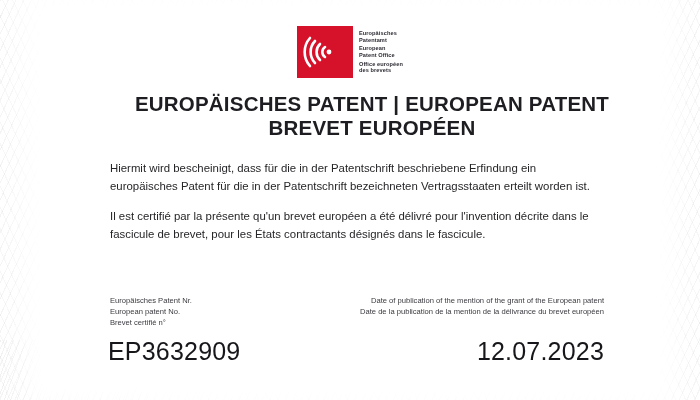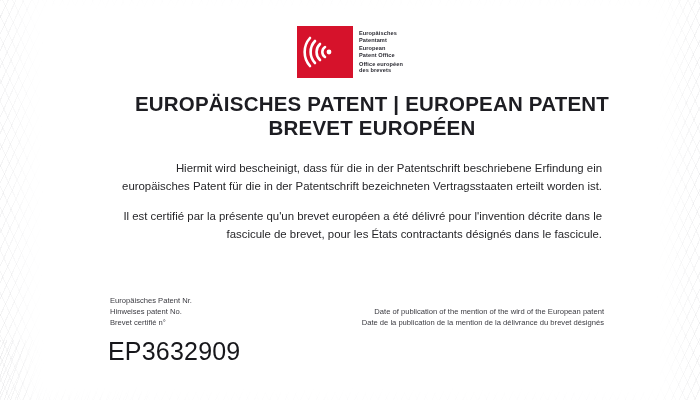--- a/index.html
+++ b/index.html
@@ -106,39 +106,38 @@
     line-height: 24px;
     margin-top: 0;
   }
 
   
   .paragraphs {
     position: absolute;
     left: 110px;
     right: 98px;
     top: 160px;
-    text-align: right;
   }
   .para {
     font-size: 11.4px;
     line-height: 17.5px;
     color: #262629;
     margin-bottom: 13px;
   }
   .para:last-child { margin-bottom: 8px; }
 
   
   .footer {
     position: absolute;
     left: 110px;
     right: 96px;
     top: 295px;
     display: flex;
     justify-content: space-between;
-    align-items: flex-end;
+    align-items: flex-start;
     gap: 29px;
   }
   .footer-col { }
   .footer-col.right { text-align: right; }
   .flabel {
     font-size: 7.6px;
     line-height: 11.2px;
     color: #3a3a40;
   }
 
@@ -217,27 +216,28 @@
     </div>
 
     <div class="paragraphs">
       <div class="para">Hiermit wird bescheinigt, dass für die in der Patentschrift beschriebene Erfindung ein europäisches Patent für die in der Patentschrift bezeichneten Vertragsstaaten erteilt worden ist.</div>
       <div class="para">Il est certifié par la présente qu'un brevet européen a été délivré pour l'invention décrite dans le fascicule de brevet, pour les États contractants désignés dans le fascicule.</div>
     </div>
 
     <div class="footer">
       <div class="footer-col left">
         <div class="flabel">Europäisches Patent Nr.</div>
-        <div class="flabel">Hinweises patent No.</div>
+        <div class="flabel">European patent No.</div>
         <div class="flabel">Brevet certifié n°</div>
       </div>
       <div class="footer-col right">
-        <div class="flabel">Date of publication of the mention of the wird of the European patent</div>
-        <div class="flabel">Date de la publication de la mention de la délivrance du brevet désignés</div>
+        <div class="flabel">Date of publication of the mention of the grant of the European patent</div>
+        <div class="flabel">Date de la publication de la mention de la délivrance du brevet européen</div>
       </div>
     </div>
 
     <div class="values">
       <div class="value">EP3632909</div>
+      <div class="value">12.07.2023</div>
     </div>
 
   </div>
 </div>
 
 </body></html>

